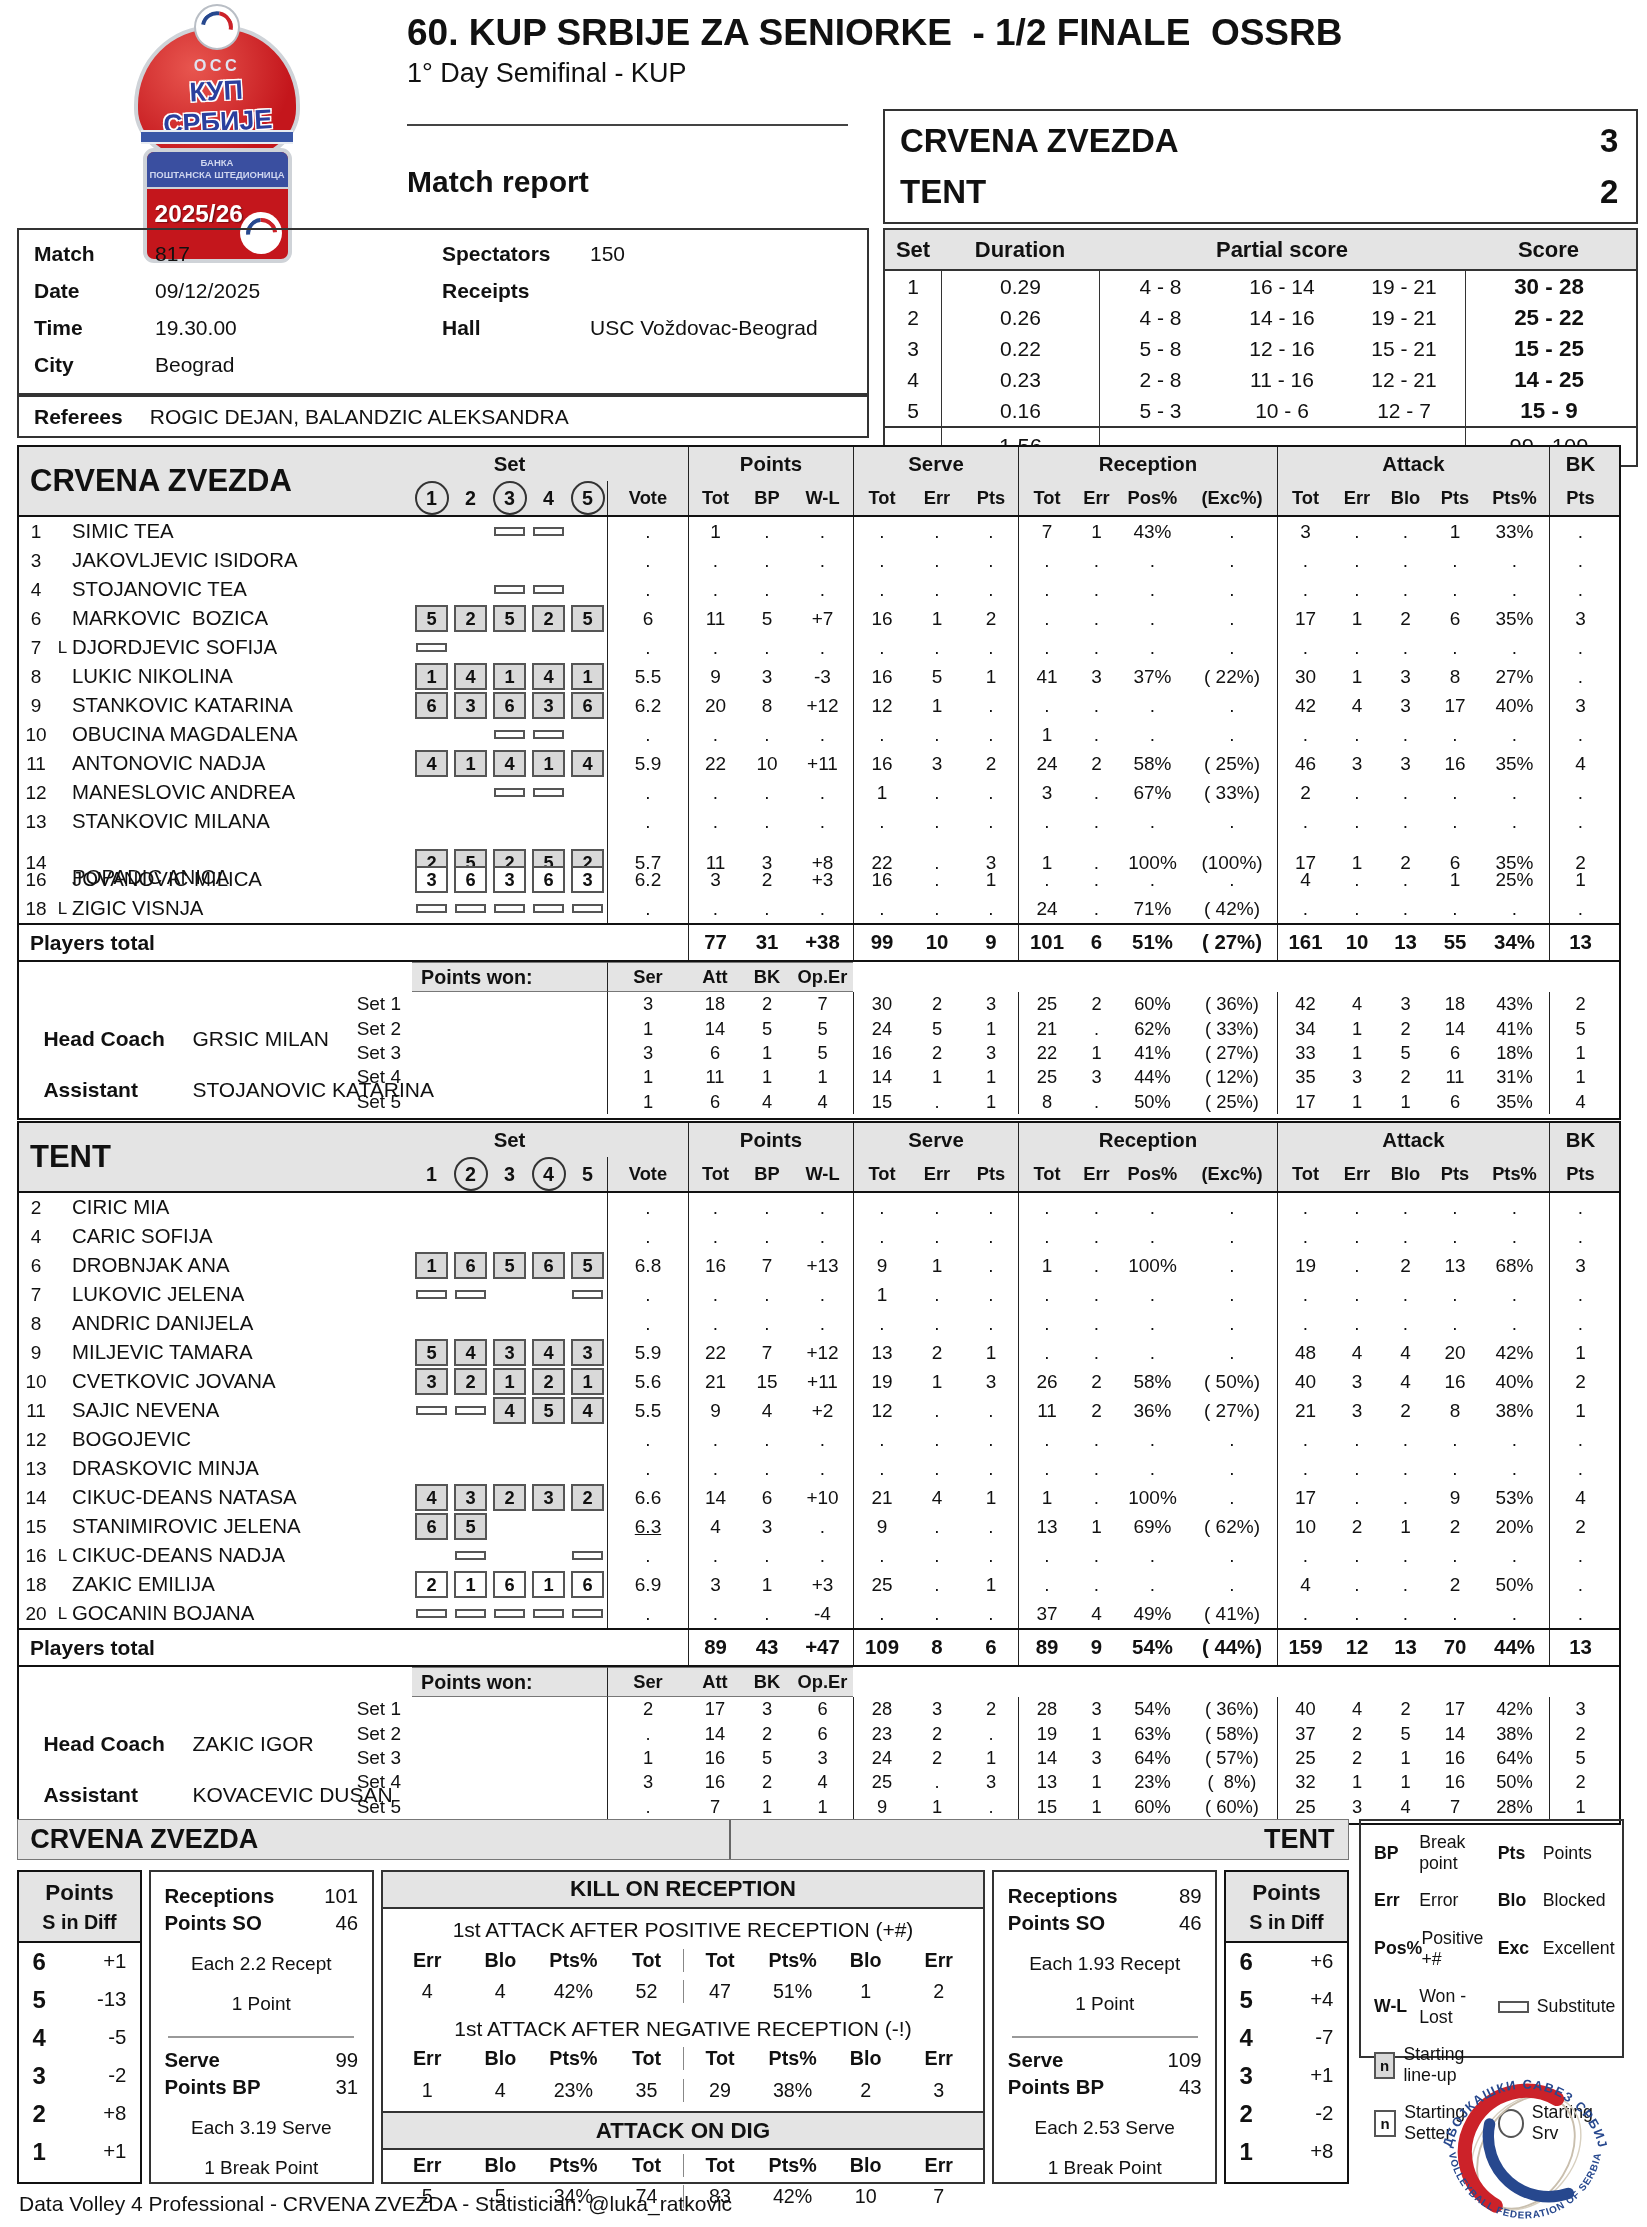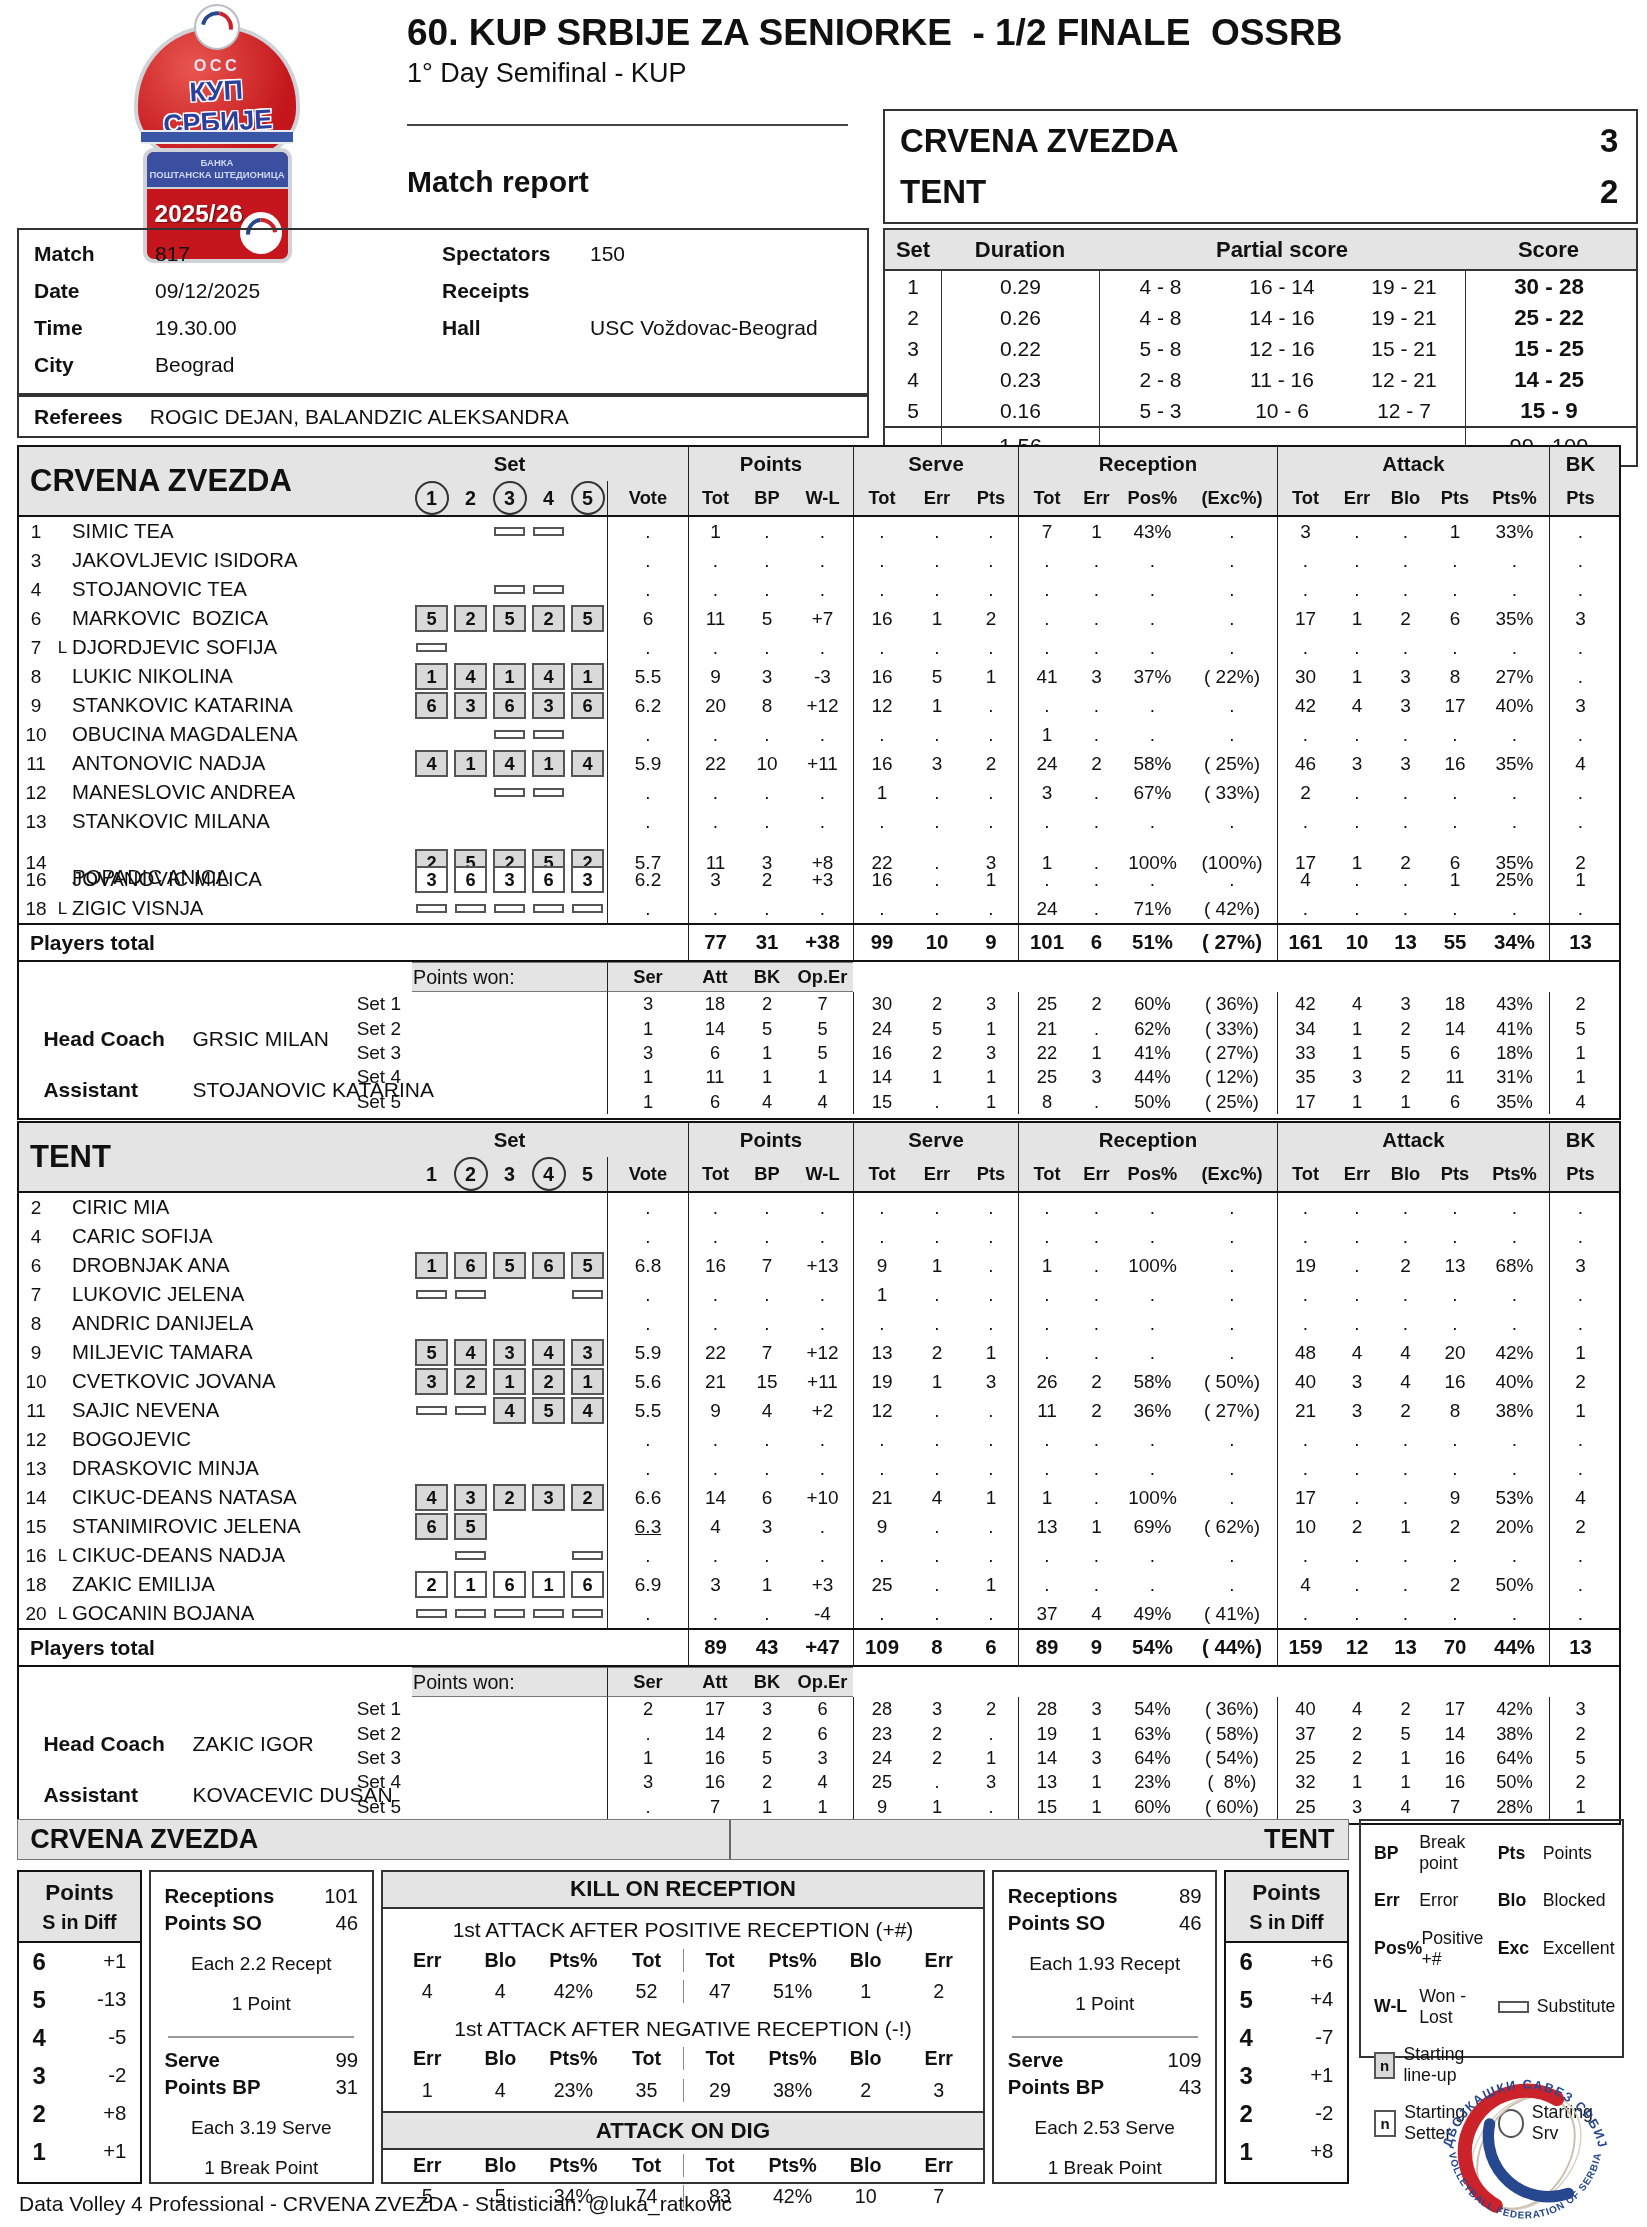--- a/index.html
+++ b/index.html
@@ -76,21 +76,21 @@
   .lib{font-size:17px;}
   .sb{width:33px;height:27px;border:2px solid #555;background:#fff;display:flex;align-items:center;
       justify-content:center;font-weight:bold;font-size:18.3px;box-sizing:border-box;}
   .sb.lu{background:#d9d9d9;}
   .bar{width:31px;height:8.8px;border:2px solid #555;background:#fff;box-sizing:border-box;}
   .totrow{height:35px;font-weight:bold;font-size:20.4px;border-top:2px solid #111;border-bottom:2px solid #111;}
   .totlab{justify-content:flex-start;padding-left:11px;font-size:21px;}
   .sumwrap{position:relative;padding-bottom:4.1px;}
   .bandrow{height:30px;}
   .band{background:#e4e4e4;border-top:1.4px solid #777;border-bottom:1.4px solid #777;}
-  .bandlab{justify-content:flex-start;padding-left:1px;font-weight:normal;font-size:19.7px;}
+  .bandlab{justify-content:flex-start;padding-left:9px;font-weight:bold;font-size:19.7px;}
   .sumrow{height:24.4px;font-size:18.3px;}
   .setlab{justify-content:flex-end;padding-right:11px;font-size:19px;}
   .coach{position:absolute;left:24.4px;top:65px;font-size:21px;}
   .coach>div{margin-bottom:27px;}
   .clab{font-weight:bold;display:inline-block;width:149px;}
 
   
   .bottom{position:absolute;left:17px;top:1819px;width:1616px;display:flex;gap:9.5px;}
   .bleft{width:1332px;}
   .teambar{display:flex;height:39px;background:#e4e4e4;border:1.4px solid #777;align-items:center;}
@@ -1309,21 +1309,21 @@
           <div class="c dv2" style="grid-column: 9;">1</div>
           <div class="c" style="grid-column: 10;">16</div>
           <div class="c" style="grid-column: 11;">5</div>
           <div class="c" style="grid-column: 12;">3</div>
           <div class="c dv" style="grid-column: 13;">24</div>
           <div class="c" style="grid-column: 14;">2</div>
           <div class="c" style="grid-column: 15;">1</div>
           <div class="c dv" style="grid-column: 16;">14</div>
           <div class="c" style="grid-column: 17;">3</div>
           <div class="c" style="grid-column: 18;">64%</div>
-          <div class="c" style="grid-column: 19;">( 54%)</div>
+          <div class="c" style="grid-column: 19;">( 57%)</div>
           <div class="c dv" style="grid-column: 20;">25</div>
           <div class="c" style="grid-column: 21;">2</div>
           <div class="c" style="grid-column: 22;">1</div>
           <div class="c" style="grid-column: 23;">16</div>
           <div class="c" style="grid-column: 24;">64%</div>
           <div class="c dv" style="grid-column: 25;">5</div>
         </div>
         <div class="trow sumrow">
           <div class="c setlab" style="grid-column: 3;">Set 4</div>
           <div class="c dv2" style="grid-column: 9;">3</div>

